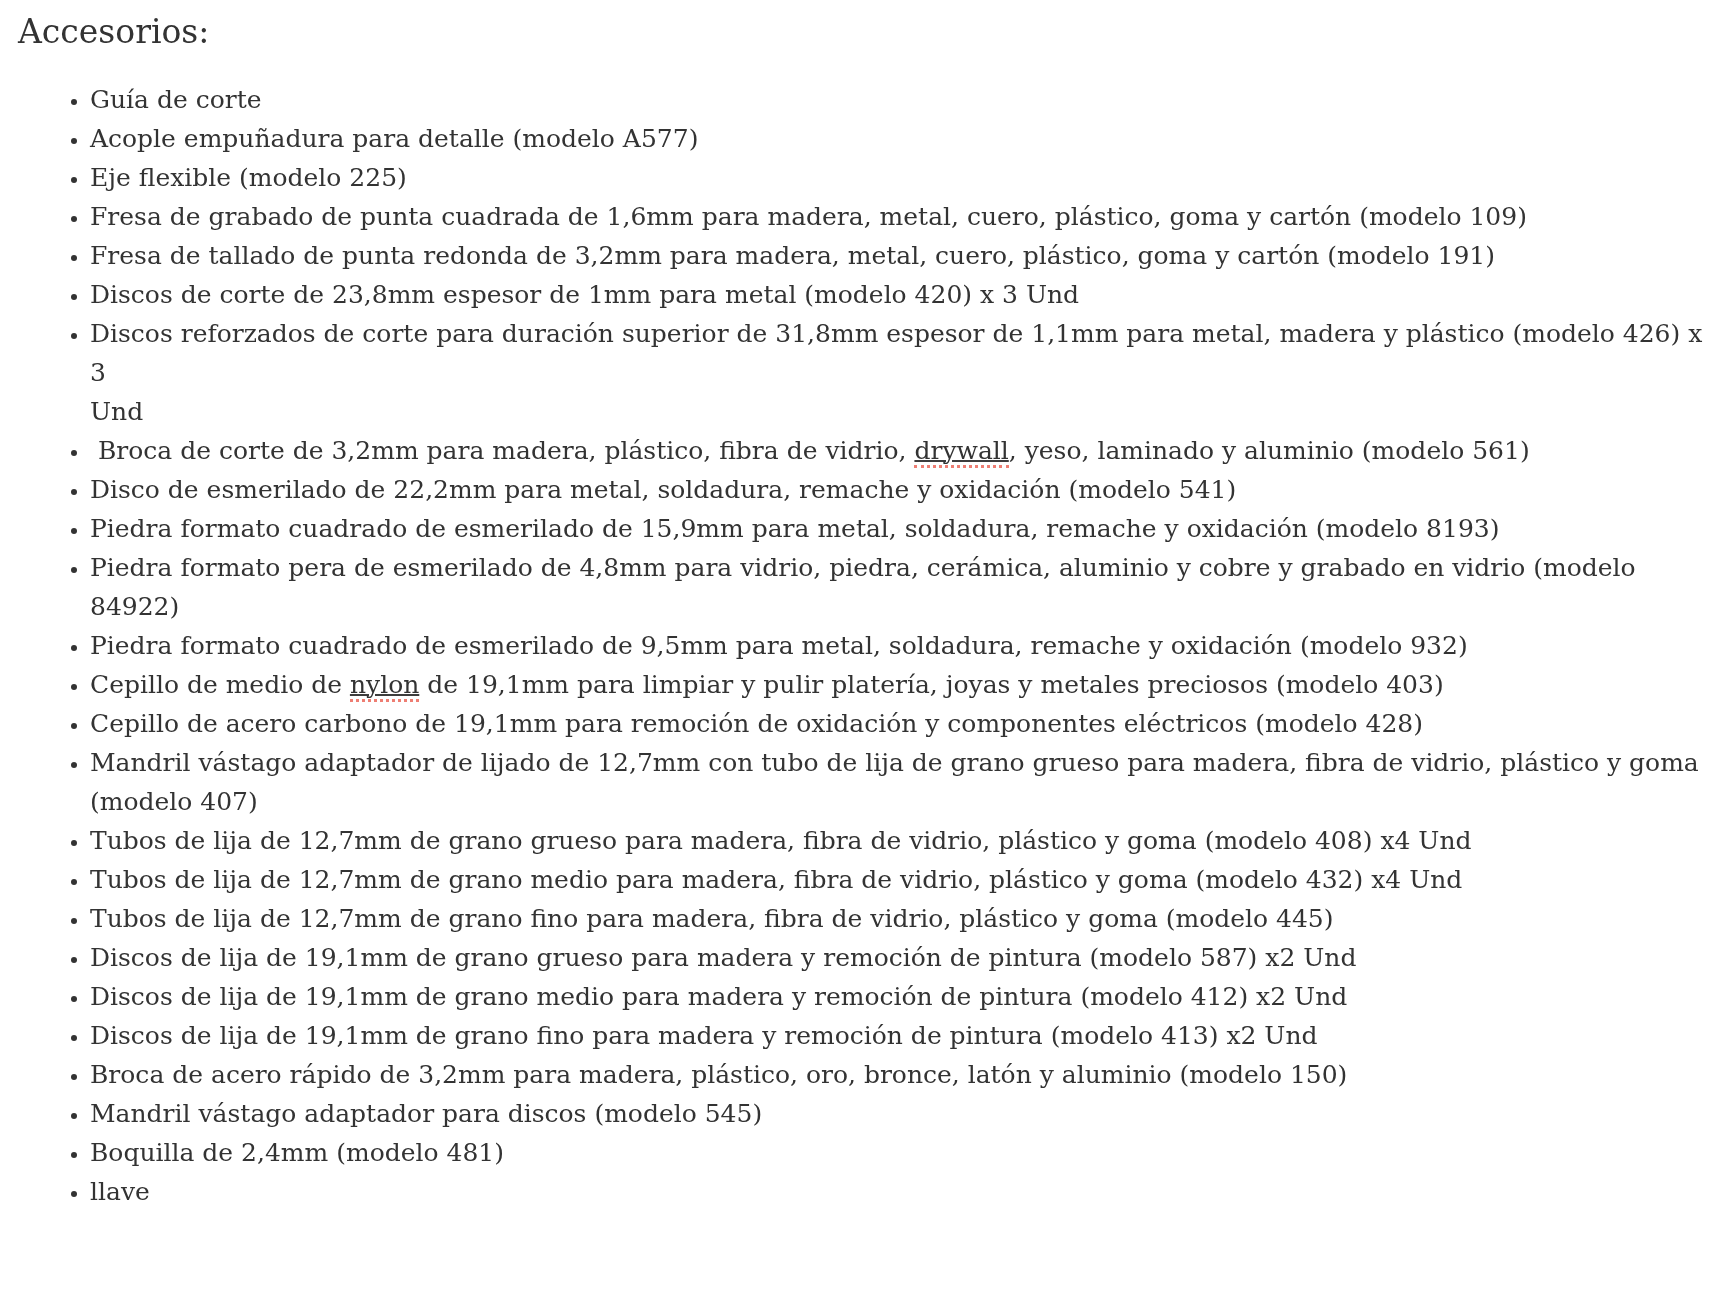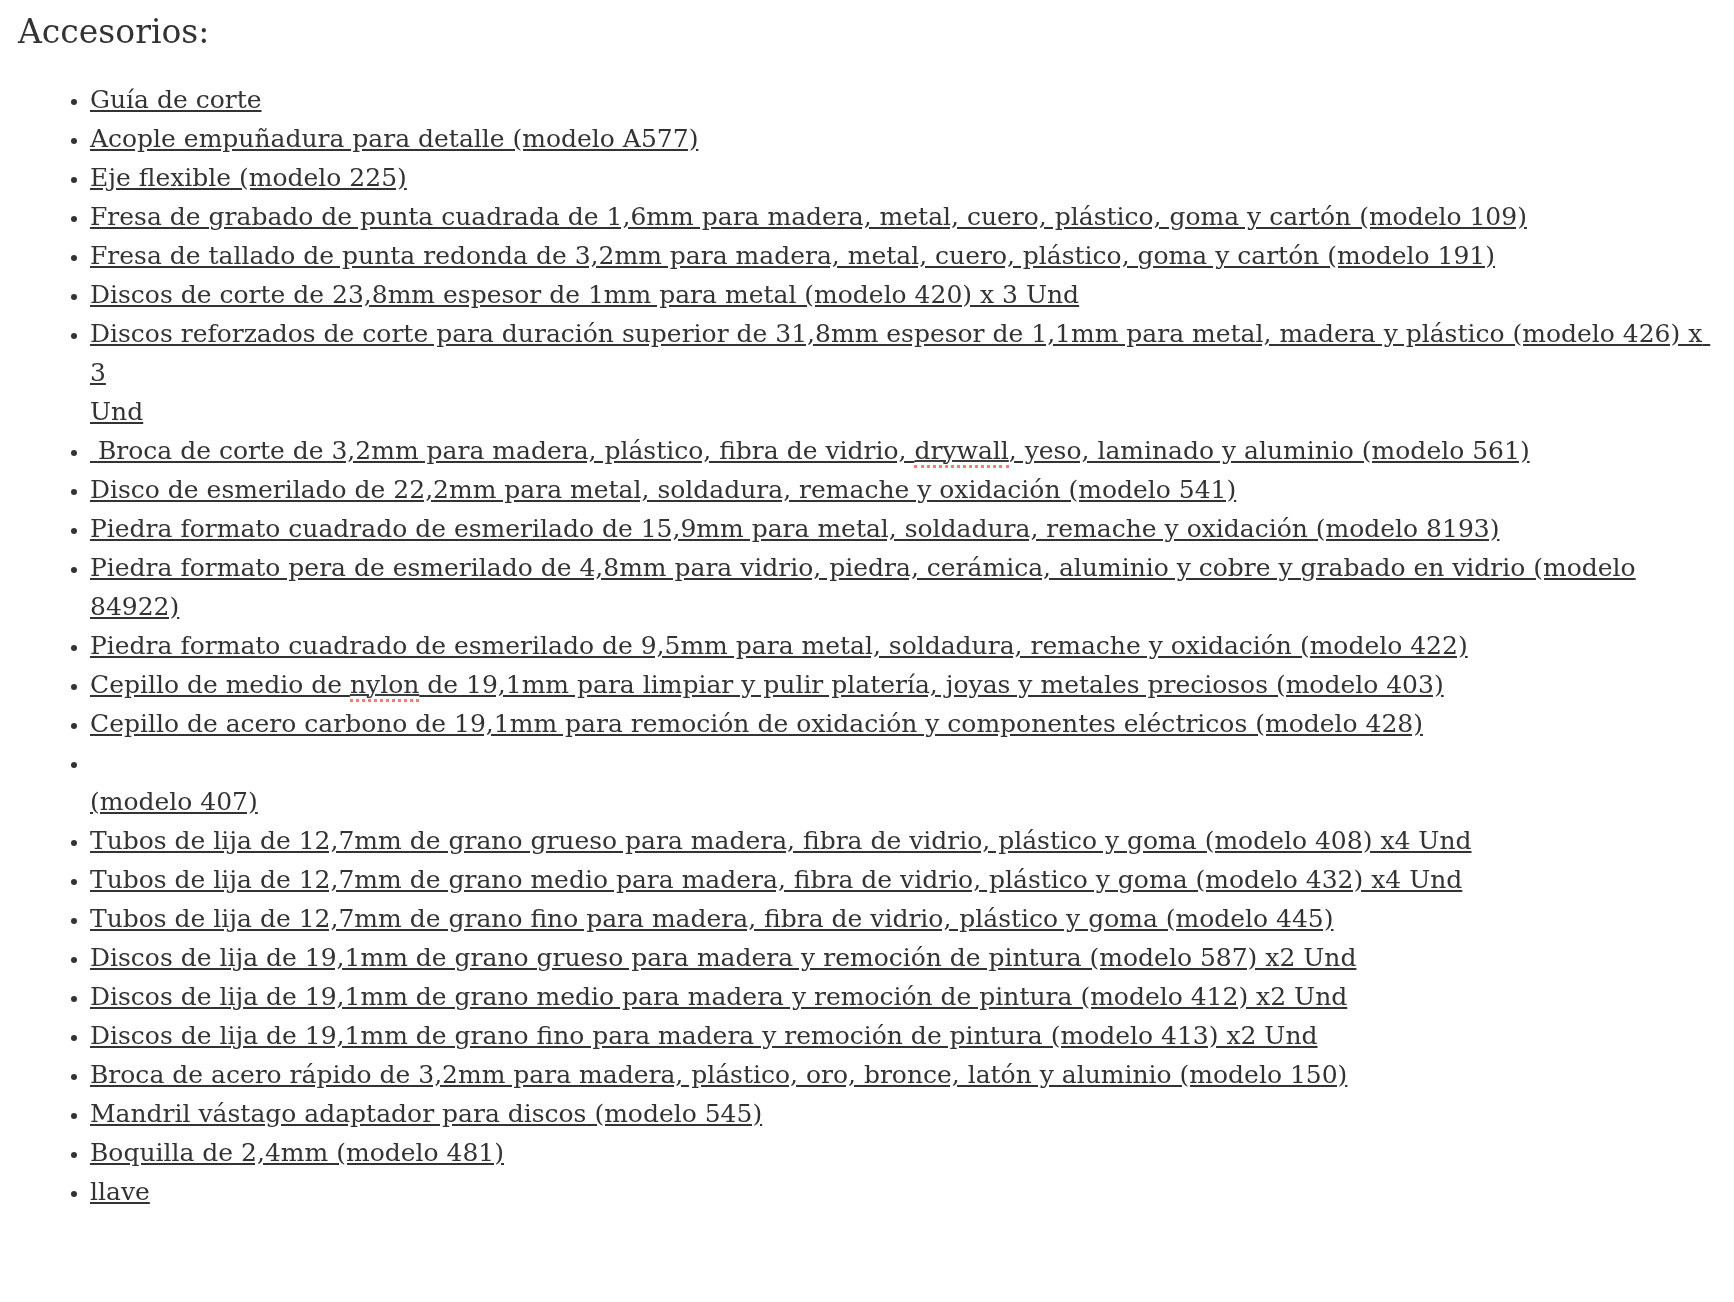--- a/index.html
+++ b/index.html
@@ -37,21 +37,20 @@
   ul.accessories li {
     margin: 0;
     padding: 0;
   }
   ul.accessories li::marker {
     color: var(--text);
     font-size: 0.78em;
   }
   .seg {
     white-space: pre-wrap;
-    text-decoration: underline;
   }
   .misspelled {
     text-decoration: underline;
     text-decoration-thickness: 1.5px;
     text-decoration-color: var(--spell-line);
     border-bottom: 3px dotted var(--spell-dots);
     padding-bottom: 0px;
   }
 </style>
 </head>
@@ -64,24 +63,24 @@
     <li><span class="seg">Acople empuñadura para detalle (modelo A577)</span></li>
     <li><span class="seg">Eje flexible (modelo 225)</span></li>
     <li><span class="seg">Fresa de grabado de punta cuadrada de 1,6mm para madera, metal, cuero, plástico, goma y cartón (modelo 109)</span></li>
     <li><span class="seg">Fresa de tallado de punta redonda de 3,2mm para madera, metal, cuero, plástico, goma y cartón (modelo 191)</span></li>
     <li><span class="seg">Discos de corte de 23,8mm espesor de 1mm para metal (modelo 420) x 3 Und</span></li>
     <li><span class="seg">Discos reforzados de corte para duración superior de 31,8mm espesor de 1,1mm para metal, madera y plástico (modelo 426) x 3</span><br><span class="seg">Und</span></li>
     <li><span class="seg"> Broca de corte de 3,2mm para madera, plástico, fibra de vidrio, </span><span class="seg misspelled">drywall</span><span class="seg">, yeso, laminado y aluminio (modelo 561)</span></li>
     <li><span class="seg">Disco de esmerilado de 22,2mm para metal, soldadura, remache y oxidación (modelo 541)</span></li>
     <li><span class="seg">Piedra formato cuadrado de esmerilado de 15,9mm para metal, soldadura, remache y oxidación (modelo 8193)</span></li>
     <li><span class="seg">Piedra formato pera de esmerilado de 4,8mm para vidrio, piedra, cerámica, aluminio y cobre y grabado en vidrio (modelo</span><br><span class="seg">84922)</span></li>
-    <li><span class="seg">Piedra formato cuadrado de esmerilado de 9,5mm para metal, soldadura, remache y oxidación (modelo 422)</span></li>
+    <li><span class="seg">Piedra formato cuadrado de esmerilado de 9,5mm para metal, soldadura, remache y oxidación (modelo 932)</span></li>
     <li><span class="seg">Cepillo de medio de </span><span class="seg misspelled">nylon</span><span class="seg"> de 19,1mm para limpiar y pulir platería, joyas y metales preciosos (modelo 403)</span></li>
     <li><span class="seg">Cepillo de acero carbono de 19,1mm para remoción de oxidación y componentes eléctricos (modelo 428)</span></li>
-    <li><br><span class="seg">(modelo 407)</span></li>
+    <li><span class="seg">Mandril vástago adaptador de lijado de 12,7mm con tubo de lija de grano grueso para madera, fibra de vidrio, plástico y goma</span><br><span class="seg">(modelo 407)</span></li>
     <li><span class="seg">Tubos de lija de 12,7mm de grano grueso para madera, fibra de vidrio, plástico y goma (modelo 408) x4 Und</span></li>
     <li><span class="seg">Tubos de lija de 12,7mm de grano medio para madera, fibra de vidrio, plástico y goma (modelo 432) x4 Und</span></li>
     <li><span class="seg">Tubos de lija de 12,7mm de grano fino para madera, fibra de vidrio, plástico y goma (modelo 445)</span></li>
     <li><span class="seg">Discos de lija de 19,1mm de grano grueso para madera y remoción de pintura (modelo 587) x2 Und</span></li>
     <li><span class="seg">Discos de lija de 19,1mm de grano medio para madera y remoción de pintura (modelo 412) x2 Und</span></li>
     <li><span class="seg">Discos de lija de 19,1mm de grano fino para madera y remoción de pintura (modelo 413) x2 Und</span></li>
     <li><span class="seg">Broca de acero rápido de 3,2mm para madera, plástico, oro, bronce, latón y aluminio (modelo 150)</span></li>
     <li><span class="seg">Mandril vástago adaptador para discos (modelo 545)</span></li>
     <li><span class="seg">Boquilla de 2,4mm (modelo 481)</span></li>
     <li><span class="seg">llave</span></li>

